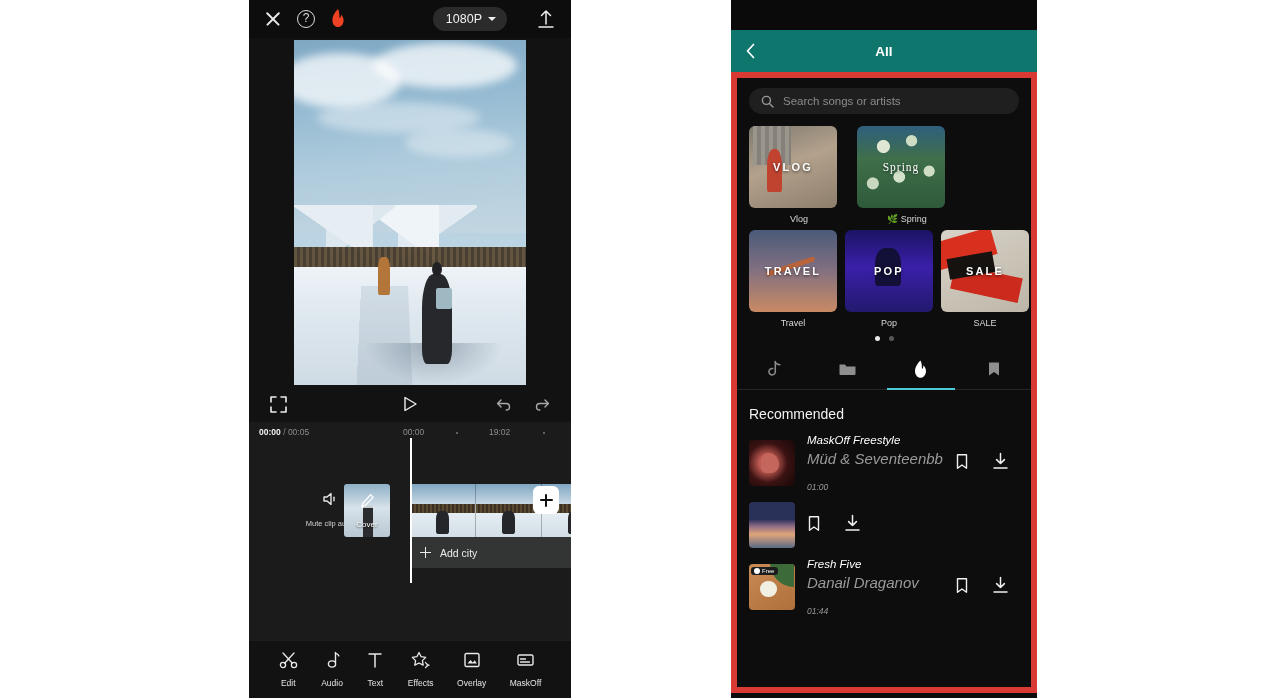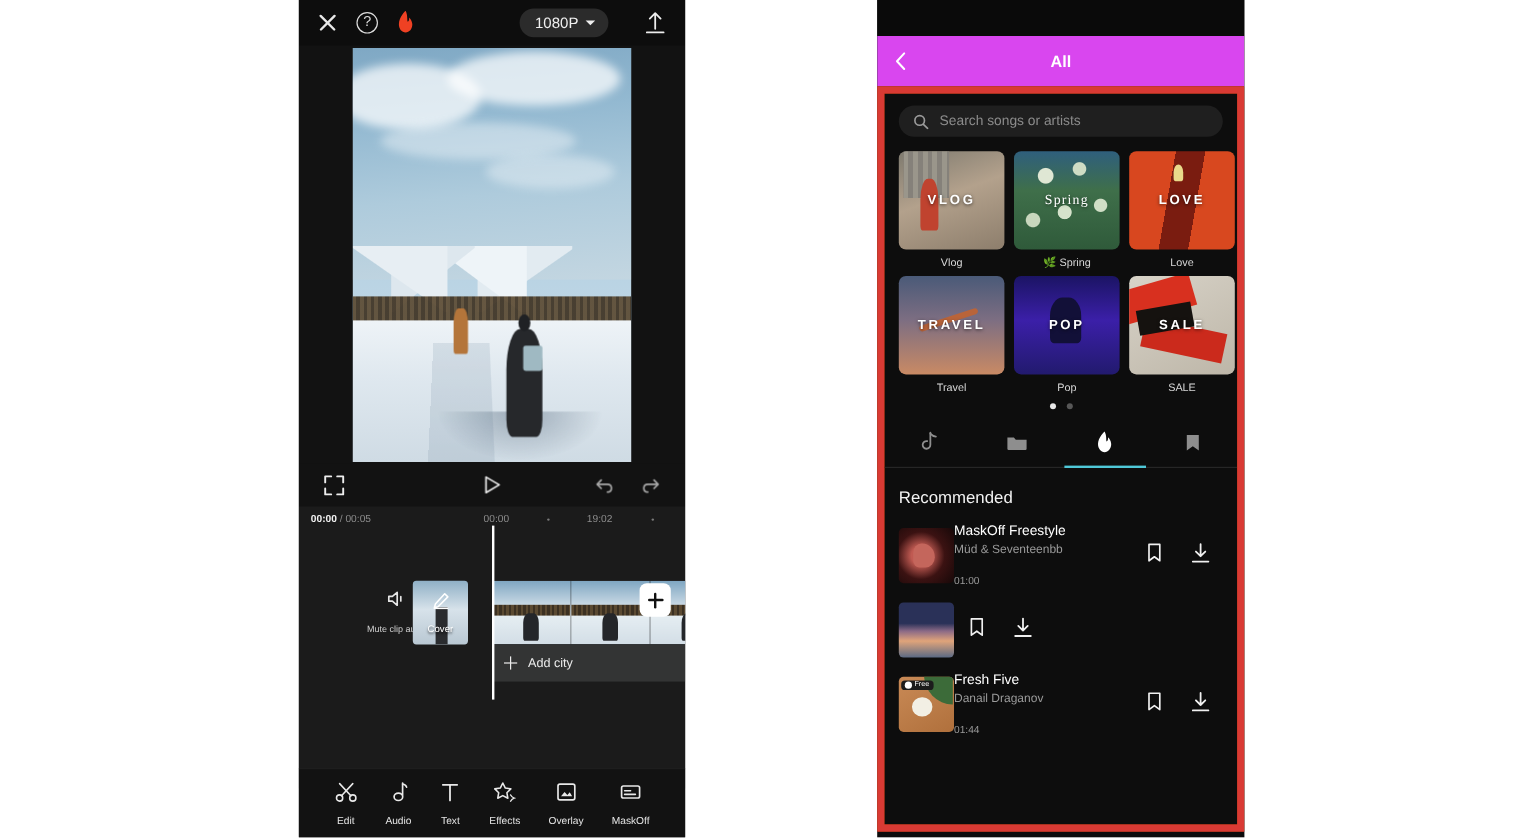--- a/index.html
+++ b/index.html
@@ -147,28 +147,28 @@
   .bb-item { display:flex; flex-direction:column; align-items:center; gap:5px; cursor:pointer; }
   .bb-label { font-size:8.5px; color:#e4e4e4; }
 
   
   .library {
     position:absolute; left:731px; top:0; width:306px; height:698px; background:#0c0c0c;
     color:#fff; overflow:hidden;
   }
   .lib-statusbar { height:30px; background:#0a0a0a; }
   .lib-header {
-    height:42px; display:flex; align-items:center; position:relative; background:#d946ef;
+    height:42px; display:flex; align-items:center; position:relative; background:#0f766e;
   }
   .back-ic { position:absolute; left:14px; }
   .lib-title { width:100%; text-align:center; font-size:13.5px; font-weight:700; color:#fff; }
 
   .redbox {
     position:absolute; left:0; top:72px; width:306px; height:621px;
-    border:6px solid #d93a34; background:#c2410c; overflow:hidden;
+    border:6px solid #d93a34; background:#ef4444; overflow:hidden;
   }
   .lib-inner { position:absolute; inset:0; background:#0d0d0d; overflow:hidden; }
 
   .searchbar {
     margin:10px 12px 0 12px; height:26px; background:#1f1f1f; border-radius:13px;
     display:flex; align-items:center; gap:9px; padding:0 12px;
   }
   .search-ph { font-size:11.5px; color:#8b8b8b; }
 
   .tiles { padding: 12px 12px 0 12px; }
@@ -233,23 +233,23 @@
   .s3:after { content:''; position:absolute; left:24%; top:38%; width:36%; height:34%;
     background:#f2efe4; border-radius:50%; }
   .s3-leaf { position:absolute; right:2%; top:-4%; width:52%; height:54%;
     background:#3c6b39; border-radius:0 0 0 100%; }
   .free-badge {
     position:absolute; left:2px; top:3px; background:#1c1c1c; border-radius:3px;
     padding:1px 4px 1px 3px; font-size:6px; color:#fff; display:flex; align-items:center; gap:2px;
     z-index:4;
   }
   .free-clock { width:6px; height:6px; border-radius:50%; background:#fff; flex:none; }
-  .song-meta { flex:1; min-width:0; }
+  .song-meta { flex:1; padding-left:12px; min-width:0;font-style:italic; }
   .song-title { font-size:11.5px; color:#fff; white-space:nowrap; overflow:hidden; }
-  .song-artist { font-size:10px; color:#9a9a9a; margin-top:4px; }
+  .song-artist { font-size:15px; color:#9a9a9a; margin-top:4px; }
   .song-dur { font-size:8.5px; color:#9a9a9a; margin-top:15px; }
   .song-act { width:38px; display:flex; align-items:center; justify-content:center; }
 </style>
 </head>
 <body>
 
 <div class="stage">
 
   <div class="editor">
 
@@ -470,26 +470,20 @@
                 <span class="tile-word">VLOG</span>
               </div>
               <div class="tile-cap">Vlog</div>
             </div>
             <div class="tile">
               <div class="tile-img t-spring">
                 <span class="tile-word thin">Spring</span>
               </div>
               <div class="tile-cap"><span class="leaf">🌿</span> <span>Spring</span></div>
             </div>
-            <div class="tile">
-              <div class="tile-img t-love">
-                <span class="tile-word">LOVE</span>
-              </div>
-              <div class="tile-cap">Love</div>
-            </div>
           </div>
           <div class="tile-row">
             <div class="tile">
               <div class="tile-img t-travel">
                 <span class="tile-word">TRAVEL</span>
               </div>
               <div class="tile-cap">Travel</div>
             </div>
             <div class="tile">
               <div class="tile-img t-pop">

